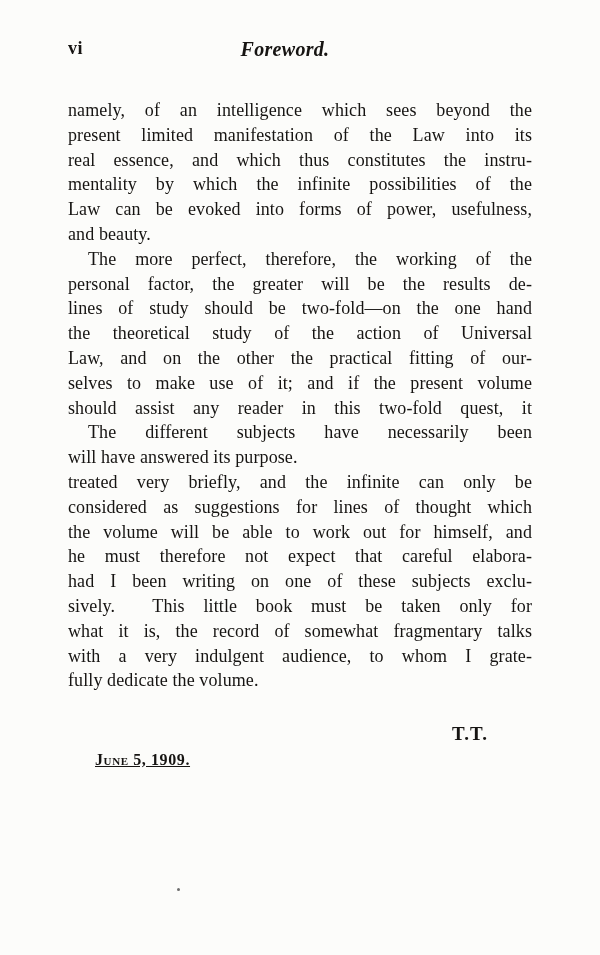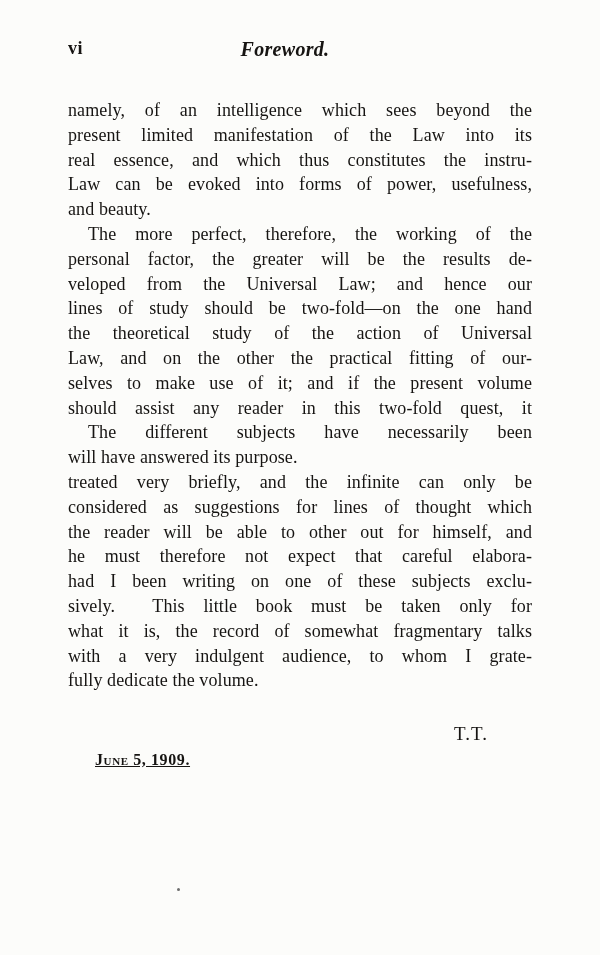--- a/index.html
+++ b/index.html
@@ -58,21 +58,21 @@
   .line.indent { text-indent: 20px; }
   .signature-line {
     position: absolute;
     top: 722px; left: 68px;
     width: 464px;
     text-align: right;
     padding-right: 44px;
     font-size: 19px;
     line-height: 24.8px;
     letter-spacing: 1px;
-    font-weight: 400;
+    font-weight: 700;
   }
   .date-line {
     position: absolute;
     top: 748px; left: 95px;
     font-variant: small-caps;
     font-weight: bold;
     font-size: 16px;
     line-height: 24.8px;
     letter-spacing: 0.6px;
     text-decoration: underline;
@@ -92,35 +92,35 @@
 <div class="page">
   <div class="header-row">
     <span class="page-number">vi</span>
     <span class="running-head">Foreword.</span>
   </div>
 
   <div class="text-block">
       <div class="line">namely, of an intelligence which sees beyond the</div>
       <div class="line">present limited manifestation of the Law into its</div>
       <div class="line">real essence, and which thus constitutes the instru-</div>
+      <div class="line">mentality by which the infinite possibilities of the</div>
       <div class="line">Law can be evoked into forms of power, usefulness,</div>
       <div class="line last">and beauty.</div>
       <div class="line indent">The more perfect, therefore, the working of the</div>
       <div class="line">personal factor, the greater will be the results de-</div>
-      <div class="line">veloped from the Universal Law; and hence our</div>
       <div class="line">lines of study should be two-fold—on the one hand</div>
       <div class="line">the theoretical study of the action of Universal</div>
       <div class="line">Law, and on the other the practical fitting of our-</div>
       <div class="line">selves to make use of it; and if the present volume</div>
       <div class="line">should assist any reader in this two-fold quest, it</div>
       <div class="line indent">The different subjects have necessarily been</div>
       <div class="line last">will have answered its purpose.</div>
       <div class="line">treated very briefly, and the infinite can only be</div>
       <div class="line">considered as suggestions for lines of thought which</div>
-      <div class="line">the reader will be able to other out for himself, and</div>
+      <div class="line">the volume will be able to work out for himself, and</div>
       <div class="line">he must therefore not expect that careful elabora-</div>
       <div class="line">had I been writing on one of these subjects exclu-</div>
       <div class="line">sively.&nbsp; This little book must be taken only for</div>
       <div class="line">what it is, the record of somewhat fragmentary talks</div>
       <div class="line">with a very indulgent audience, to whom I grate-</div>
       <div class="line last">fully dedicate the volume.</div>
     </div>
 
   <div class="signature-line">T.T.</div>
   <div class="date-line">June 5, 1909.</div>

